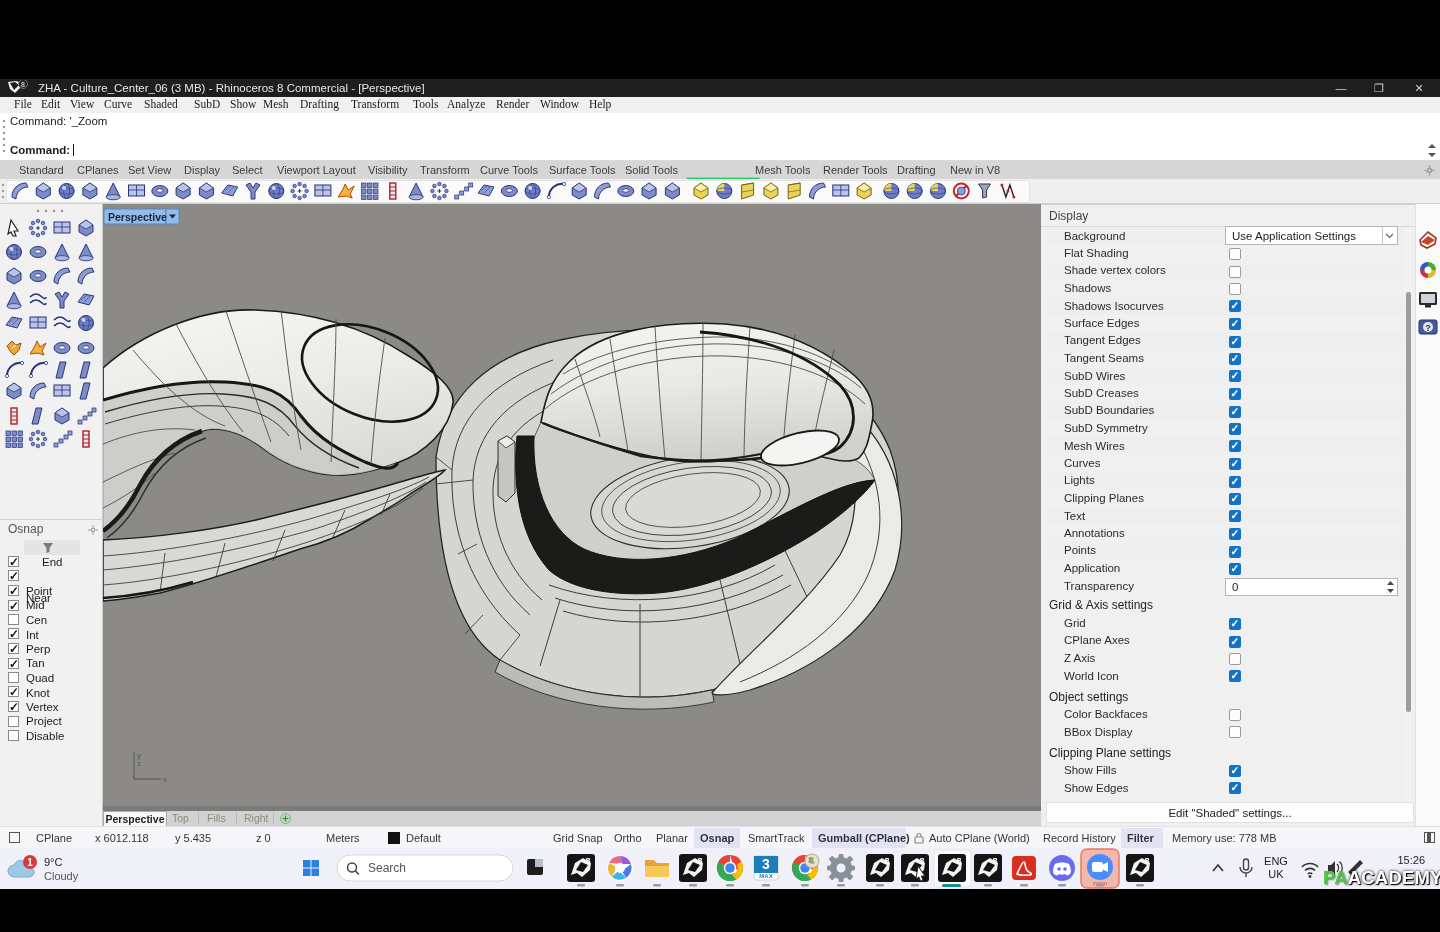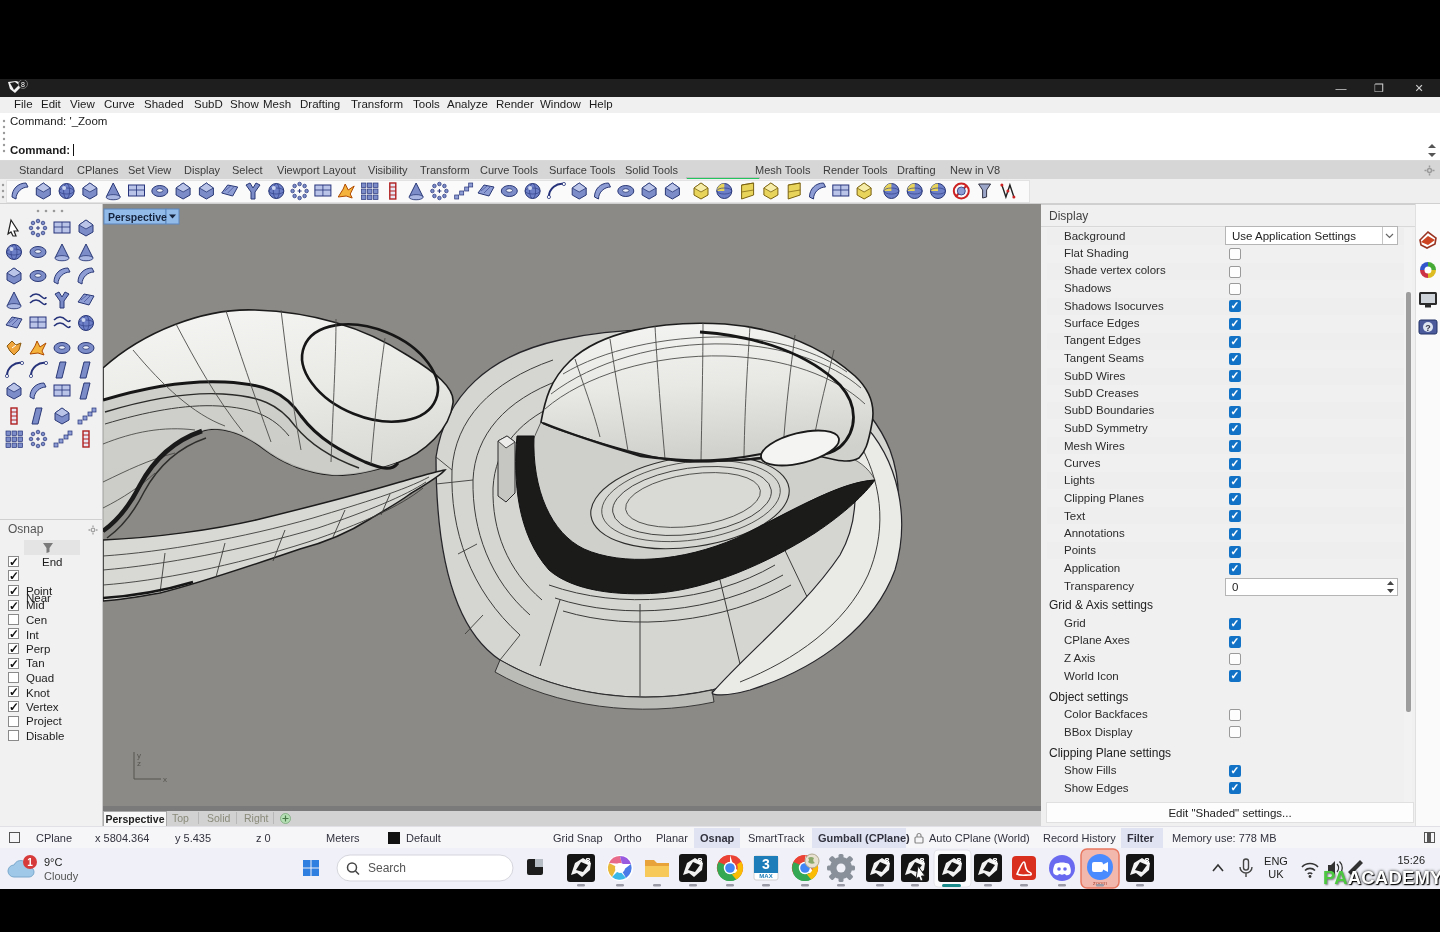--- a/index.html
+++ b/index.html
@@ -7,21 +7,21 @@
     font-family:"Liberation Sans", sans-serif; }
   .abs { position:absolute; }
   #stage { position:relative; width:1440px; height:932px; background:#000; }
   
   #titlebar { left:0; top:79px; width:1440px; height:18px; background:#1e1e1e; color:#e6e6e6;
     font-size:11.5px; line-height:18px; }
   #titlebar .ttl { position:absolute; left:38px; top:0; }
   .winbtn { position:absolute; top:0; width:14px; height:18px; color:#cfcfcf; font-size:11px; text-align:center; }
   
   #menubar { left:0; top:97px; width:1440px; height:16px; background:#f0f0f0; color:#1b1b1b; font-size:11.5px; }
-  #menubar span { position:absolute; top:1px; }
+  #menubar span { position:absolute; top:1px;font-family:Liberation Serif, serif; }
   
   #cmd { left:0; top:113px; width:1440px; height:48px; background:#ffffff; color:#1a1a1a; font-size:11.5px; border-bottom:1px solid #d9d9d9;}
   #cmd div { position:absolute; left:10px; }
   
   #tabrow { left:0; top:161px; width:1440px; height:18px; background:#d6d6d6; font-size:11px; color:#3c3c3c; }
   #tabrow span { position:absolute; top:3px; }
   #tabrow .active { background:#22c55e; color:#1a1a1a; padding:3px 8px 3px 8px; top:16px; border:1px solid #bdbdbd; border-bottom:none; }
   
   #iconrow { left:0; top:179px; width:1440px; height:25px; background:#efefef; border-bottom:1px solid #d0d0d0; }
   
@@ -48,20 +48,21 @@
 </head>
 <body>
 <div id="stage">
   <div class="abs" id="titlebar">
     <svg class="abs" style="left:6px;top:1px" width="26" height="16" viewBox="0 0 26 16">
       <path d="M2,2 L10,1 L16,3 L14,8 L9,13 L4,9 Z" fill="#f2f2f2"></path>
       <path d="M4,3 L9,2 L13,5 L8,10 Z" fill="#1e1e1e"></path>
       <circle cx="17" cy="4" r="4.5" fill="#1e1e1e" stroke="#888" stroke-width="0.8"></circle>
       <text x="17" y="7" font-size="7" fill="#fff" text-anchor="middle">8</text>
     </svg>
+    <span class="ttl">ZHA - Culture_Center_06 (3 MB) - Rhinoceros 8 Commercial - [Perspective]</span>
     <span class="winbtn" style="left:1334px">—</span>
     <span class="winbtn" style="left:1372px">❐</span>
     <span class="winbtn" style="left:1412px">✕</span>
   </div>
   <div class="abs" id="menubar">
     <span style="left:14px">File</span>
       <span style="left:41px">Edit</span>
       <span style="left:70px">View</span>
     <span style="left:104px">Curve</span>
       <span style="left:144px">Shaded</span>
@@ -596,33 +597,33 @@
       <circle cx="11" cy="99" r="5" fill="#dde4f2"></circle>
         <text x="11" y="102.5" font-size="9" font-weight="bold" fill="#334" text-anchor="middle">?</text>
     </svg>
   </div>
   <div class="abs" id="vpscroll"></div>
   <div class="abs" id="vptabs">
 
     <div class="abs" style="left:0px;top:0;width:64px;height:15px;background:#f8f8f8;border:1px solid #aaa;border-bottom:none;color:#222;font-weight:bold;text-align:center;line-height:14px">Perspective</div>
     <div class="abs" style="left:69px;top:1px;color:#8a8a7a">Top</div>
     <div class="abs" style="left:95px;top:1px;width:1px;height:12px;background:#b8b8b8"></div>
-    <div class="abs" style="left:104px;top:1px;color:#8a8a7a">Solid</div>
+    <div class="abs" style="left:104px;top:1px;color:#8a8a7a">Fills</div>
     <div class="abs" style="left:133px;top:1px;width:1px;height:12px;background:#b8b8b8"></div>
     <div class="abs" style="left:141px;top:1px;color:#8a8a7a">Right</div>
     <div class="abs" style="left:170px;top:1px;width:1px;height:12px;background:#b8b8b8"></div>
     <svg class="abs" style="left:177px;top:2px" width="11" height="11" viewBox="0 0 11 11">
         <circle cx="5.5" cy="5.5" r="5" fill="#b5e0b5" stroke="#7aa87a" stroke-width="0.8"></circle>
         <path d="M5.5,2.5 V8.5 M2.5,5.5 H8.5" stroke="#4a7a4a" stroke-width="1.2"></path>
       </svg>
   </div>
   <div class="abs" id="statusbar">
     <div class="abs" style="left:9px;top:5px;width:11px;height:11px;border:1.5px solid #555"></div>
     <span style="left:36px">CPlane</span>
-    <span style="left:95px">x 5804.364</span>
+    <span style="left:95px">x 6012.118</span>
     <span style="left:175px">y 5.435</span>
     <span style="left:256px">z 0</span>
     <span style="left:326px">Meters</span>
     <div class="abs" style="left:388px;top:5px;width:12px;height:12px;background:#111"></div>
     <span style="left:406px">Default</span>
     <span style="left:553px">Grid Snap</span>
     <span style="left:614px">Ortho</span>
     <span style="left:656px">Planar</span>
     <div class="abs" style="left:694px;top:1px;width:46px;height:20px;background:#dfe3f2"></div>
     <span style="left:700px;font-weight:bold">Osnap</span>

